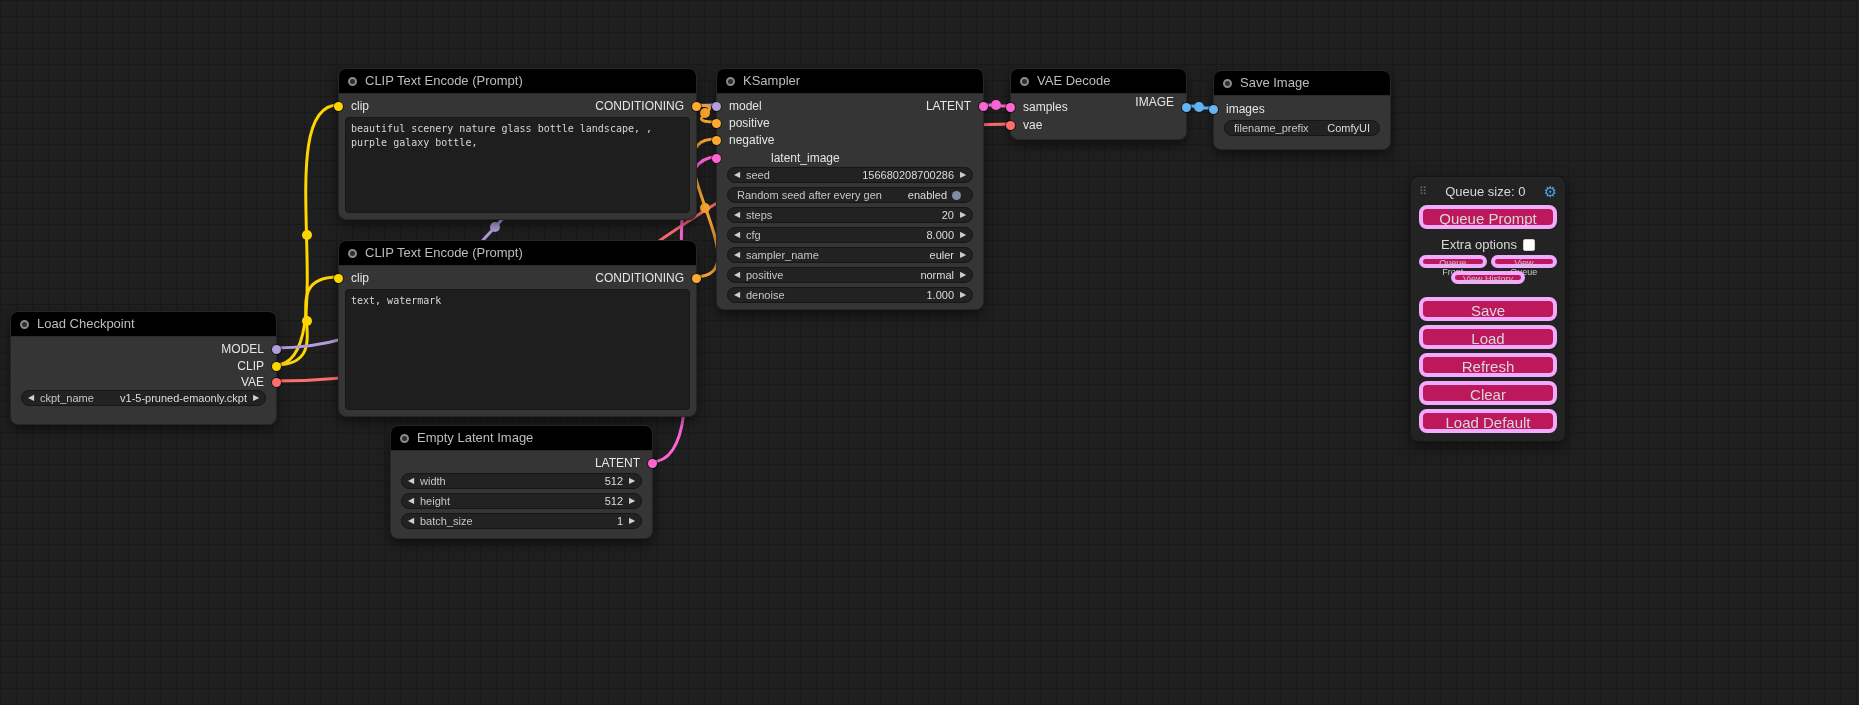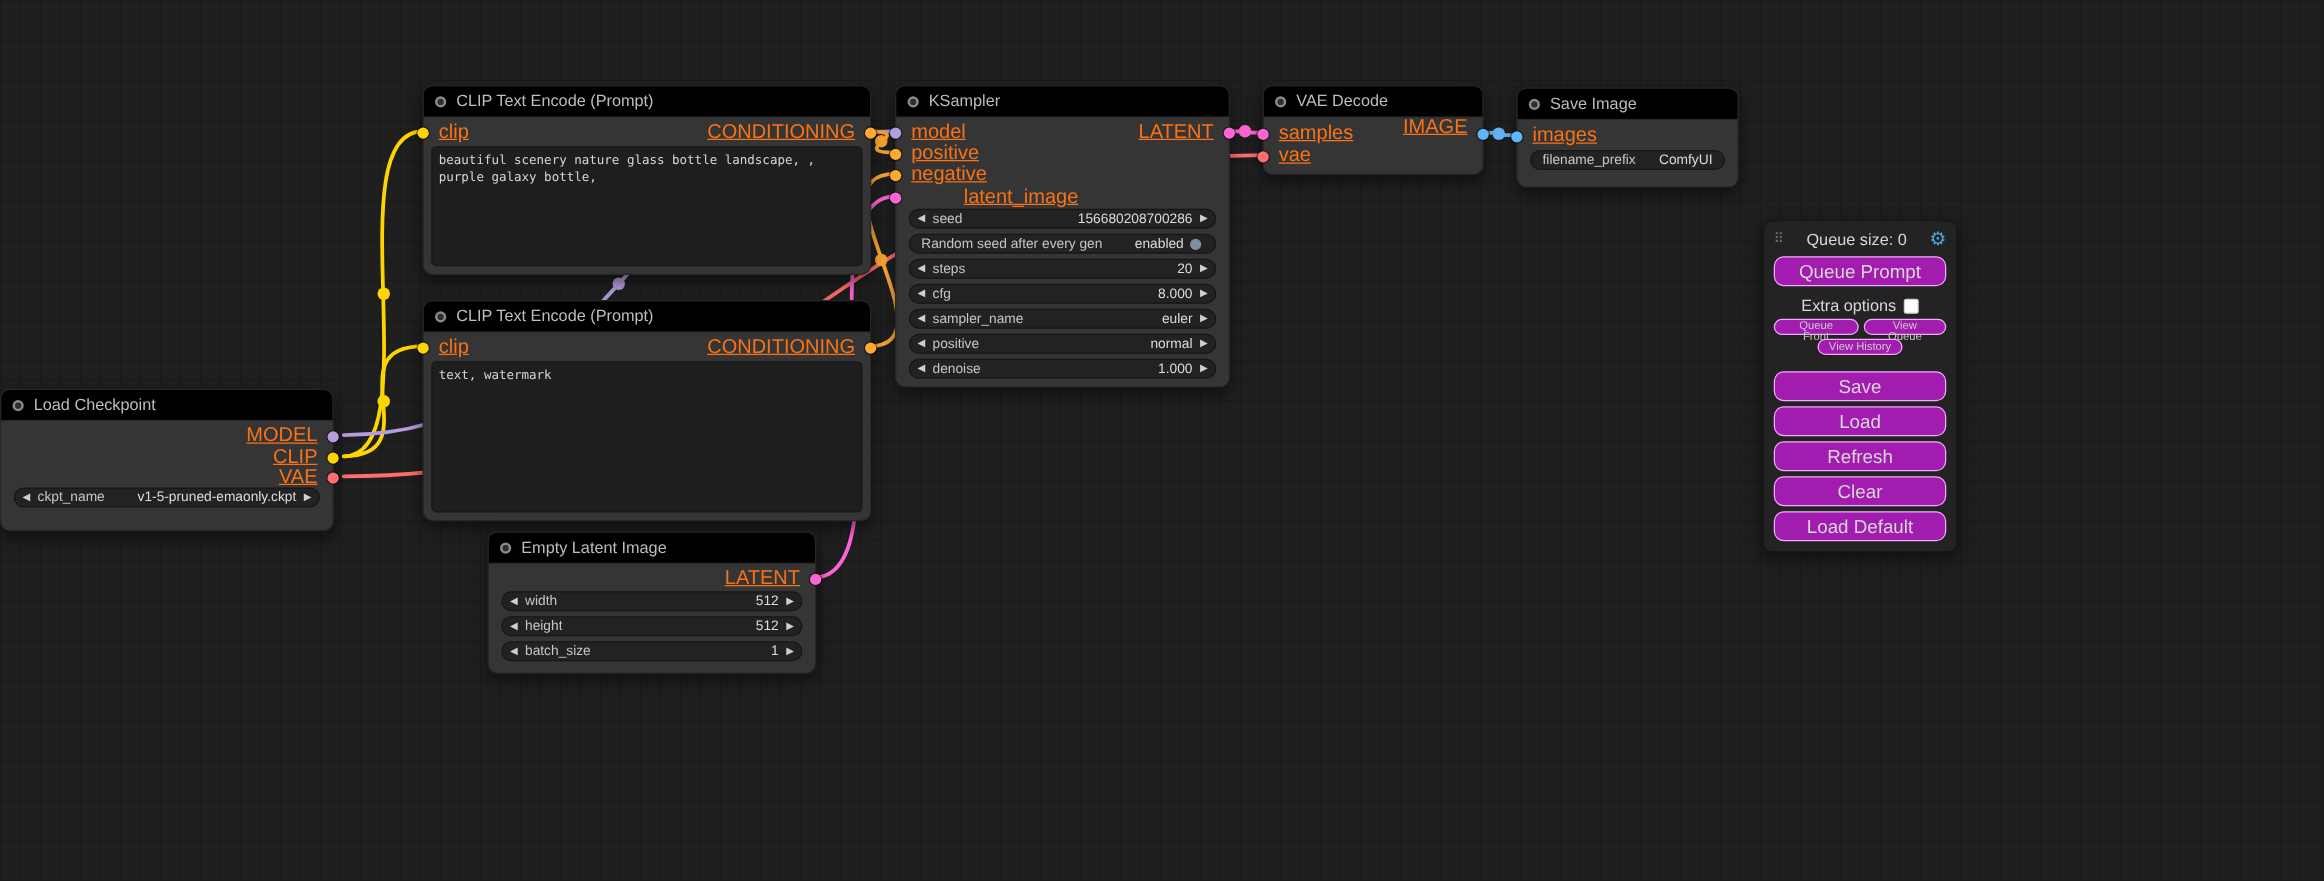--- a/index.html
+++ b/index.html
@@ -24,21 +24,21 @@
   }
   .node-title{
     height:24px;line-height:24px;background:#000000;border-radius:7px 7px 0 0;
     border-bottom:1px solid #2b2b2b;color:#bdbdbd;font-size:13px;
     padding-left:26px;position:relative;white-space:nowrap;overflow:hidden;
   }
   .title-dot{
     position:absolute;left:9px;top:8px;width:9px;height:9px;border-radius:50%;
     background:#2e2e2e;border:2px solid #8a8a8a;box-sizing:border-box;
   }
-  .slot-label{position:absolute;height:14px;line-height:14px;font-size:16px;color:#f97316;white-space:nowrap;text-decoration:underline;}
+  .slot-label{position:absolute;height:14px;line-height:14px;font-size:12px;color:#e5e5e5;white-space:nowrap;}
   .slot-label.out{text-align:right;}
   .slot-dot{
     position:absolute;width:9px;height:9px;border-radius:50%;
     box-shadow:0 0 0 1px rgba(0,0,0,.45);z-index:3;
   }
   .dot-model{background:var(--c-model);}
   .dot-clip{background:var(--c-clip);}
   .dot-vae{background:var(--c-vae);}
   .dot-cond{background:var(--c-conditioning);}
   .dot-latent{background:var(--c-latent);}
@@ -67,21 +67,21 @@
     background:#232323;border:1px solid #161616;border-radius:8px;
     box-shadow:0 5px 14px rgba(0,0,0,.5);
     display:flex;flex-direction:column;padding:5px 8px 8px 8px;box-sizing:border-box;
     color:#d8d8d8;
   }
   .menu-header{display:flex;align-items:center;height:18px;margin-bottom:3px;}
   .drag-handle{color:#6d6d6d;font-size:11px;cursor:move;line-height:12px;}
   .queue-size{flex:1;text-align:center;font-size:13px;color:#d8d8d8;}
   .gear{color:#4da6e0;font-size:15px;line-height:15px;cursor:pointer;}
   .btn{
-    background:#a21caf;border:1px solid #f0abfc;border-radius:8px;color:#d8d8d8;
+    background:#be185d;border:4px solid #f0abfc;border-radius:8px;color:#d8d8d8;
     font-family:"Liberation Sans", sans-serif;cursor:pointer;
   }
   .btn-big{height:24px;font-size:15px;margin-top:4px;}
   .btn-queue{height:24px;font-size:15px;margin:2px 0 6px 0;}
   .extra-row{display:flex;align-items:center;justify-content:center;gap:6px;height:15px;margin:2px 0 3px 0;font-size:13px;}
   .checkbox{width:10px;height:10px;background:#fff;border:1px solid #cfcfcf;border-radius:2px;cursor:pointer;}
   .small-row{display:flex;justify-content:center;gap:4px;margin-bottom:3px;}
   .btn-small{height:13px;font-size:9px;line-height:9px;border-radius:9px;padding:0 8px;color:#c9c9c9;}
 </style>
 </head>
@@ -103,21 +103,21 @@
     <circle cx="307" cy="321" r="5" style="fill:var(--c-clip)"></circle>
     <circle cx="495" cy="227" r="5" style="fill:var(--c-model)"></circle>
     <circle cx="642" cy="253" r="5" style="fill:var(--c-vae)"></circle>
     <circle cx="705" cy="113" r="5" style="fill:var(--c-conditioning)"></circle>
     <circle cx="705" cy="208" r="5" style="fill:var(--c-conditioning)"></circle>
     <circle cx="684" cy="310" r="5" style="fill:var(--c-latent)"></circle>
     <circle cx="996" cy="105" r="5" style="fill:var(--c-latent)"></circle>
     <circle cx="1199" cy="107" r="5" style="fill:var(--c-image)"></circle>
   </svg>
 
-  <div class="node" style="left:0;top:311px;width:265px;height:112px;">
+  <div class="node" style="left:10px;top:311px;width:265px;height:112px;">
     <div class="node-title">
       <span class="title-dot"></span>
       <span>Load Checkpoint</span>
     </div>
     <span class="slot-label out" style="right:12px;top:30px;">MODEL</span>
     <span class="slot-label out" style="right:12px;top:47px;">CLIP</span>
     <span class="slot-label out" style="right:12px;top:63px;">VAE</span>
     <span class="slot-dot dot-model" style="right:-5px;top:33px;"></span>
     <span class="slot-dot dot-clip" style="right:-5px;top:50px;"></span>
     <span class="slot-dot dot-vae" style="right:-5px;top:66px;"></span>

